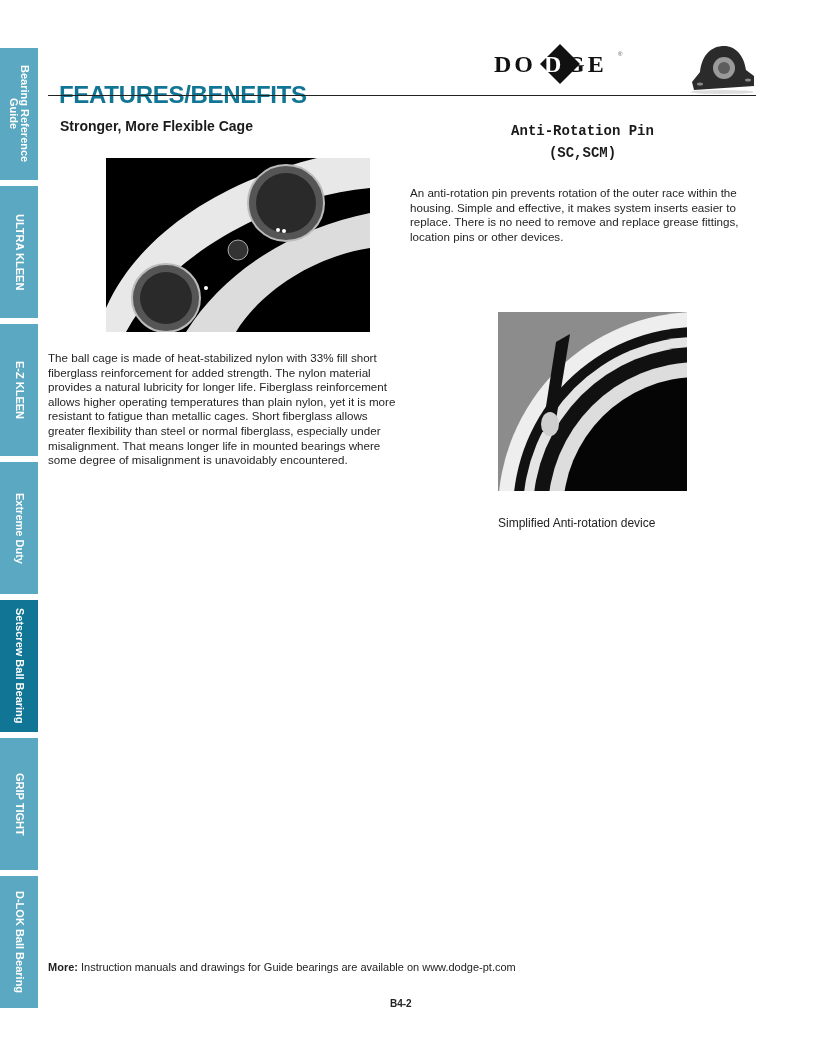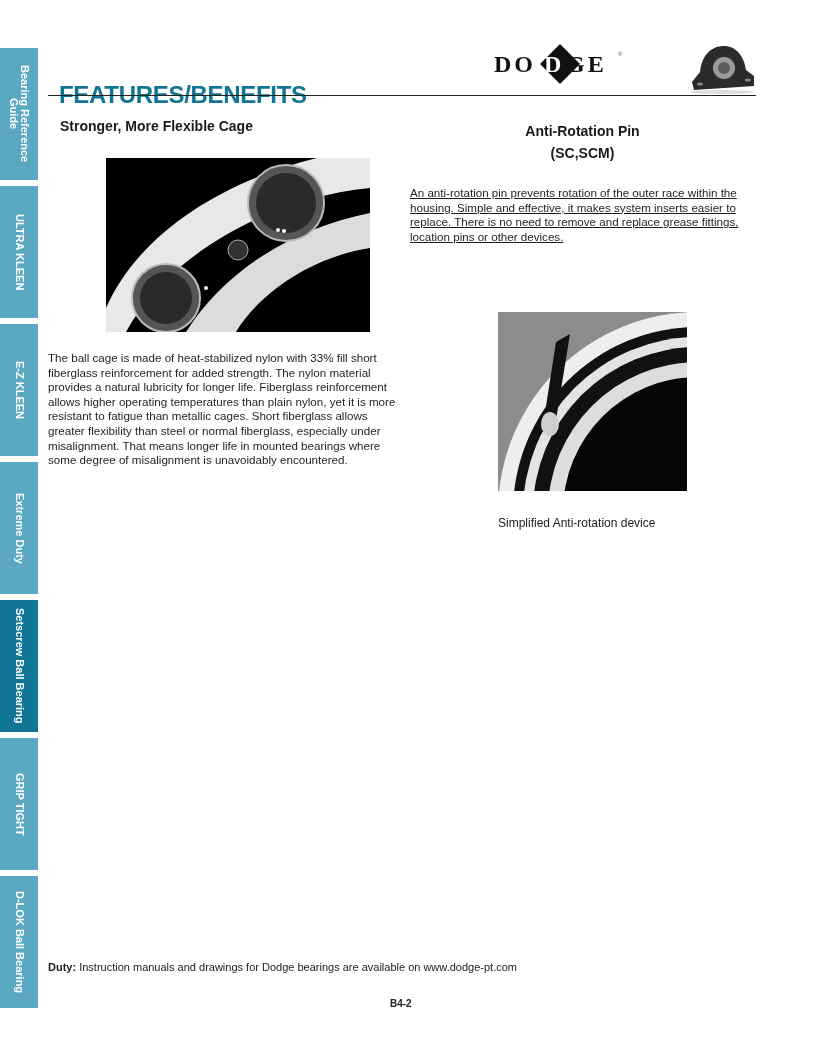--- a/index.html
+++ b/index.html
@@ -26,21 +26,21 @@
   .section-title {
     position: absolute; left: 48px; top: 106px; margin: 12px;
     font-size: 14px; font-weight: bold; color: #1a1a1a;
   }
   .img-cage { position: absolute; left: 106px; top: 158px; width: 264px; height: 174px; background: #000; overflow: hidden; }
   .body-text {
     position: absolute; font-size: 11.6px; line-height: 14.6px; color: #1f1f1f; margin: 0;
   }
   .sub-heading {
     position: absolute; left: 440px; width: 285px; text-align: center;
-    font-size: 14px; font-weight: bold; color: #1a1a1a; line-height: 22px; margin: 0;
+    font-size: 14px; font-weight: bold; color: #1a1a1a; line-height: 22px; margin: 0; font-family: Liberation Mono, monospace;
   }
   .img-pin { position: absolute; left: 498px; top: 312px; width: 189px; height: 179px; overflow: hidden; background: #8a8a8a; }
   .caption { position: absolute; left: 498px; top: 516px; font-size: 12px; color: #222; }
   .note { position: absolute; left: 48px; top: 961px; font-size: 11px; color: #222; }
   .note b { font-weight: bold; }
   .page-num { position: absolute; left: 390px; top: 998px; font-size: 10px; font-weight: bold; color: #222; }
 </style>
 </head>
 <body>
 
@@ -109,34 +109,34 @@
   </svg>
 </div>
 
 <p class="body-text" style="left:48px; top:351px; width:350px;">The ball cage is made of heat-stabilized nylon with 33% fill short fiberglass reinforcement for added strength. The nylon material provides a natural lubricity for longer life. Fiberglass reinforcement allows higher operating temperatures than plain nylon, yet it is more resistant to fatigue than metallic cages. Short fiberglass allows greater flexibility than steel or normal fiberglass, especially under misalignment. That means longer life in mounted bearings where some degree of misalignment is unavoidably encountered.</p>
 
 <p class="sub-heading" style="top:120px;">
   <span>Anti-Rotation Pin</span><br>
   <span>(SC,SCM)</span>
 </p>
 
-<p class="body-text" style="left:410px; top:186px; width:350px;text-decoration:underline;">An anti-rotation pin prevents rotation of the outer race within the housing. Simple and effective, it makes system inserts easier to replace. There is no need to remove and replace grease fittings, location pins or other devices.</p>
+<p class="body-text" style="left:410px; top:186px; width:350px;">An anti-rotation pin prevents rotation of the outer race within the housing. Simple and effective, it makes system inserts easier to replace. There is no need to remove and replace grease fittings, location pins or other devices.</p>
 
 <div class="img-pin">
   <svg width="189" height="179" viewBox="0 0 189 179">
     <rect width="189" height="179" fill="#8c8c8c"></rect>
     <circle cx="200" cy="200" r="200" fill="#eeeeee"></circle>
     <circle cx="200" cy="200" r="185" fill="#111"></circle>
     <circle cx="200" cy="200" r="175" fill="#e4e4e4"></circle>
     <circle cx="200" cy="200" r="165" fill="#111"></circle>
     <circle cx="200" cy="200" r="150" fill="#dddddd"></circle>
     <circle cx="200" cy="200" r="135" fill="#050505"></circle>
     <path d="M58 30 L72 22 L56 120 L44 120 Z" fill="#111"></path>
     <ellipse cx="52" cy="112" rx="9" ry="12" fill="#cfcfcf"></ellipse>
   </svg>
 </div>
 
 <div class="caption">Simplified Anti-rotation device</div>
 
 <div class="note">
-  <b>Duty:</b><span> Instruction manuals and drawings for Dodge bearings are available on www.dodge-pt.com</span>
+  <b>More:</b><span> Instruction manuals and drawings for Guide bearings are available on www.dodge-pt.com</span>
 </div>
 <div class="page-num">B4-2</div>
 
 </body></html>

